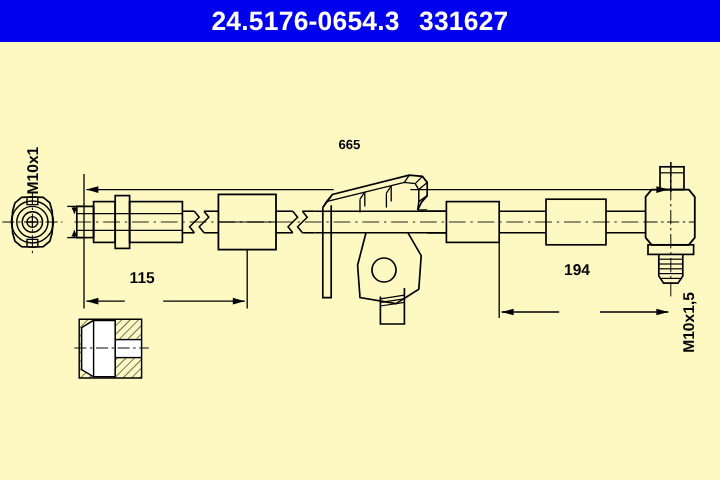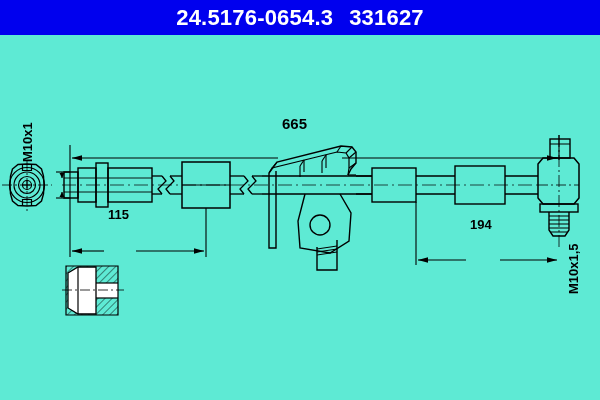--- a/index.html
+++ b/index.html
@@ -11,21 +11,21 @@
     width: 600px;
     height: 400px;
     font-family: "Liberation Sans", sans-serif;
     overflow: hidden;
     position: relative;
   }
   #page {
     position: relative;
     width: 600px;
     height: 400px;
-    background: #5eead4;
+    background: #fef9c3;
   }
   .banner {
     position: absolute;
     left: 0;
     top: 0;
     width: 600px;
     height: 35px;
     background: #0000ee;
     display: flex;
     align-items: center;
@@ -52,22 +52,22 @@
     height: 365px;
   }
   .dim-label {
     position: absolute;
     font-family: "Liberation Sans", sans-serif;
     font-weight: bold;
     color: #000000;
     white-space: nowrap;
     line-height: 1;
   }
-  #lbl-665 { left: 282px; top: 116px; font-size: 15px; }
-  #lbl-115 { left: 108px; top: 208px; font-size: 13px; }
+  #lbl-665 { left: 282px; top: 116px; font-size: 11px; }
+  #lbl-115 { left: 108px; top: 225px; font-size: 13px; }
   #lbl-283 { left: 470px; top: 218px; font-size: 13px; }
   #lbl-m10x1 {
     left: 21px; top: 100px; font-size: 13px;
     transform-origin: left top;
     transform: rotate(-90deg) translate(-62px, 0px);
   }
   #lbl-m10x15 {
     left: 567px; top: 218px; font-size: 13px;
     transform-origin: left top;
     transform: rotate(-90deg) translate(-76px, 0px);

